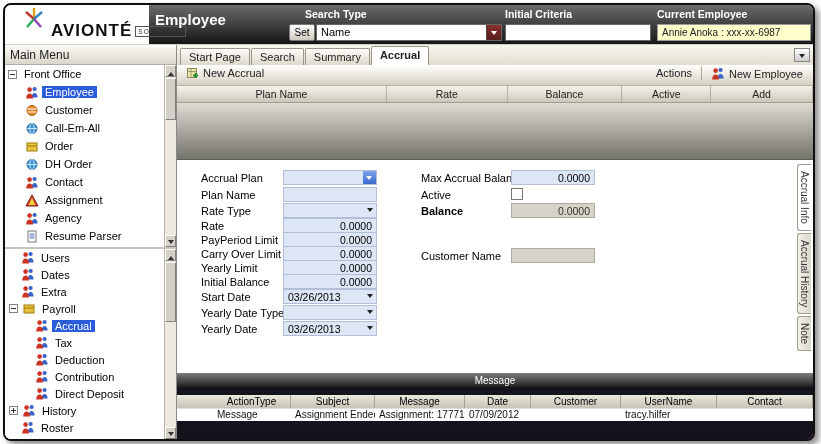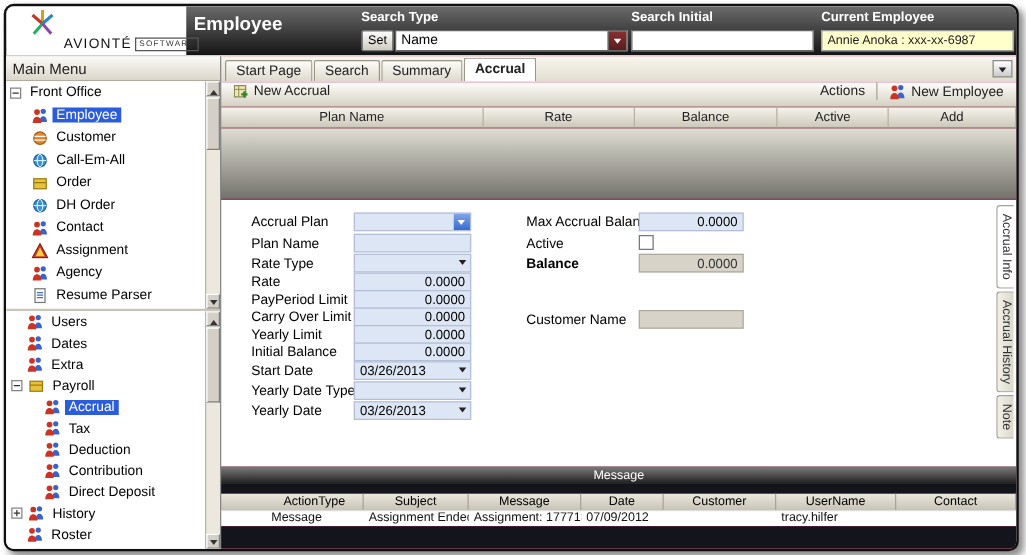--- a/index.html
+++ b/index.html
@@ -3,21 +3,21 @@
 <meta charset="utf-8">
 <style>
   *{box-sizing:border-box;margin:0;padding:0;}
   body{background:#fff;font-family:"Liberation Sans",sans-serif;}
   .window{position:relative;width:812px;height:438px;margin:3px;border:2px solid #101010;border-radius:8px;overflow:hidden;background:#fff;box-shadow:4px 4px 6px rgba(0,0,0,.45);}
   
   .hdr{position:relative;height:40px;background:linear-gradient(#6b6b6b,#151515);border-bottom:1px solid #cfcfcf;}
   .logo{position:absolute;left:0;top:0;width:144px;height:39px;background:#fff;}
   .logo-icon{position:absolute;left:16px;top:1px;}
   .brand-row{position:absolute;left:46px;bottom:3px;display:flex;align-items:center;gap:3px;}
-  .brand{font-size:11px;font-weight:normal;letter-spacing:1px;color:#111;}
+  .brand{font-size:17px;font-weight:bold;letter-spacing:1px;color:#111;}
   .brand-sub{font-size:6.5px;border:1px solid #555;padding:1px 2px;color:#333;letter-spacing:1px;}
   .app-title{position:absolute;left:150px;top:6px;font-size:15px;font-weight:bold;color:#fff;}
   .hlabel{position:absolute;top:3px;font-size:10.5px;font-weight:bold;color:#fff;}
   .set-btn{position:absolute;left:284px;top:19px;width:26px;height:17px;font-size:10px;background:linear-gradient(#fdfdfd,#cfcbc0);border:1px solid #777;border-radius:2px;}
   .name-combo{position:absolute;left:311px;top:19px;width:186px;height:17px;background:#fff;border:1px solid #666;font-size:11px;}
   .name-combo .val{position:absolute;left:4px;top:1px;}
   .combo-btn{position:absolute;right:0;top:0;bottom:0;width:15px;background:linear-gradient(#8a3030,#581c1c);border-left:1px solid #444;}
   .combo-btn::after{content:"";position:absolute;left:4px;top:6px;border:3px solid transparent;border-top:4px solid #fff;}
   .search-input{position:absolute;left:500px;top:19px;width:146px;height:17px;background:#fff;border:1px solid #666;font-size:11px;padding:1px 3px;}
   .cur-emp{position:absolute;left:652px;top:19px;width:154px;height:17px;background:var(--current-employee-bg,#ffffcc);border:1px solid #999;font-size:10px;padding:2px 4px;color:#222;white-space:nowrap;overflow:hidden;}
@@ -127,28 +127,28 @@
         <path d="M12 13 L5 21" stroke="#27ae60" stroke-width="2.4"></path>
         <path d="M12 13 L19 21" stroke="#8e44ad" stroke-width="2.4"></path>
       </svg>
       <div class="brand-row">
         <span class="brand">AVIONTÉ</span>
         <span class="brand-sub">SOFTWARE</span>
       </div>
     </div>
     <div class="app-title">Employee</div>
 
-    <div class="hlabel" style="left:284px">Search Type</div>
+    <div class="hlabel" style="left:300px">Search Type</div>
     <button class="set-btn">Set</button>
     <div class="name-combo">
       <span class="val">Name</span>
       <span class="combo-btn"></span>
     </div>
 
-    <div class="hlabel" style="left:500px">Search Initial</div>
+    <div class="hlabel" style="left:500px">Initial Criteria</div>
     <div class="search-input"></div>
 
     <div class="hlabel" style="left:652px">Current Employee</div>
     <div class="cur-emp">Annie Anoka : xxx-xx-6987</div>
   </div>
 
   <div class="bodyrow">
 
     <div class="sidebar">
       <div class="sb-title">Main Menu</div>

